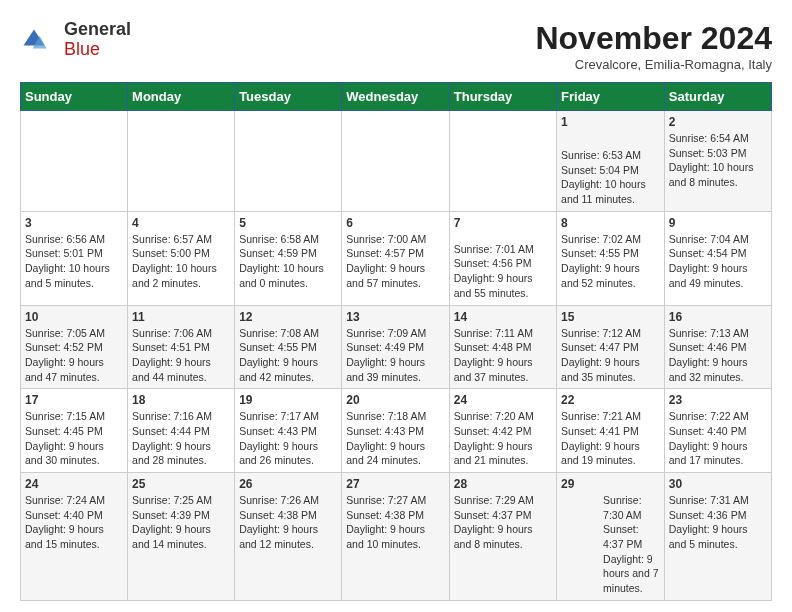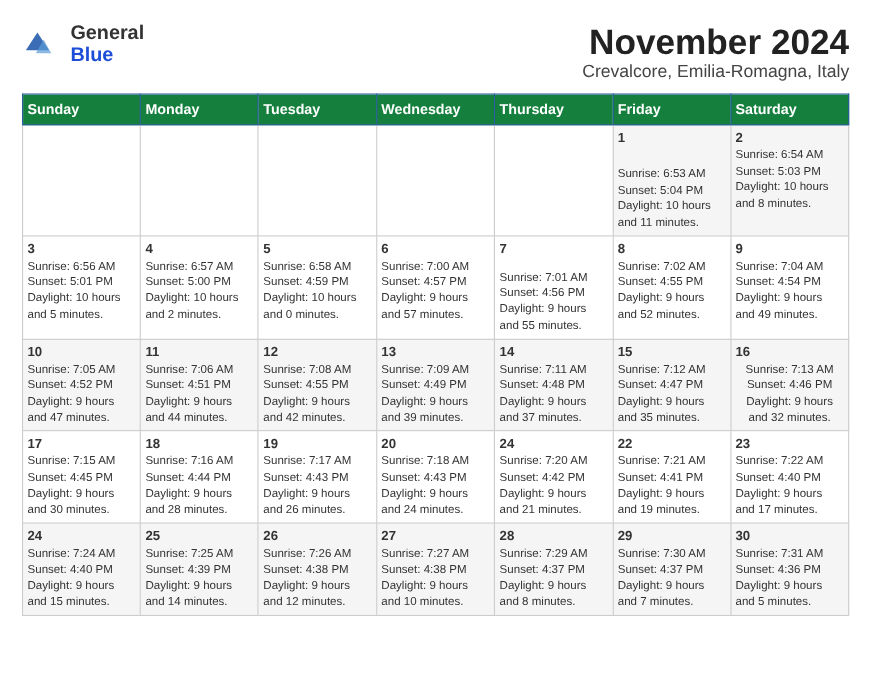--- a/index.html
+++ b/index.html
@@ -26,37 +26,37 @@
       flex-direction: column;
       line-height: 1.1;
     }
     .logo-general {
       font-size: 18px;
       font-weight: bold;
       color: #333;
     }
     .logo-blue {
       font-size: 18px;
-      font-weight: bold;
-      color: #1d4ed8;
+      font-weight: normal;
+      color: #b91c1c;
     }
     .logo-icon {
       width: 28px;
       height: 28px;
     }
     .title-block {
       text-align: right;
     }
     .month-title {
       font-size: 32px;
       font-weight: bold;
       color: #222;
     }
     .location-title {
-      font-size: 16px;
+      font-size: 13px;
       color: #444;
     }
     .calendar {
       width: 100%;
       border-collapse: collapse;
     }
     .calendar th {
       background-color: #15803d;
       color: #fff;
       font-size: 13px;
@@ -221,21 +221,21 @@
 Daylight: 9 hours and 37 minutes.</div>
         </td>
         <td>
           <span class="day-number">15</span>
           <div class="cell-content" style="white-space: pre-line;">Sunrise: 7:12 AM
 Sunset: 4:47 PM
 Daylight: 9 hours and 35 minutes.</div>
         </td>
         <td>
           <span class="day-number">16</span>
-          <div class="cell-content" style="white-space: pre-line; text-align: center;">Sunrise: 7:13 AM
+          <div class="cell-content" style="white-space: pre-line;">Sunrise: 7:13 AM
 Sunset: 4:46 PM
 Daylight: 9 hours and 32 minutes.</div>
         </td>
       </tr>
       <tr>
         <td>
           <span class="day-number">17</span>
           <div class="cell-content" style="white-space: pre-line;">Sunrise: 7:15 AM
 Sunset: 4:45 PM
 Daylight: 9 hours and 30 minutes.</div>
@@ -303,21 +303,21 @@
 Daylight: 9 hours and 10 minutes.</div>
         </td>
         <td>
           <span class="day-number">28</span>
           <div class="cell-content" style="white-space: pre-line;">Sunrise: 7:29 AM
 Sunset: 4:37 PM
 Daylight: 9 hours and 8 minutes.</div>
         </td>
         <td>
           <span class="day-number">29</span>
-          <div class="cell-content" style="white-space: pre-line;">Sunrise: 7:30 AM
+          <div class="cell-content" style="white-space: pre-line; margin-left: 42px;">Sunrise: 7:30 AM
 Sunset: 4:37 PM
 Daylight: 9 hours and 7 minutes.</div>
         </td>
         <td>
           <span class="day-number">30</span>
           <div class="cell-content" style="white-space: pre-line;">Sunrise: 7:31 AM
 Sunset: 4:36 PM
 Daylight: 9 hours and 5 minutes.</div>
         </td>
       </tr>

